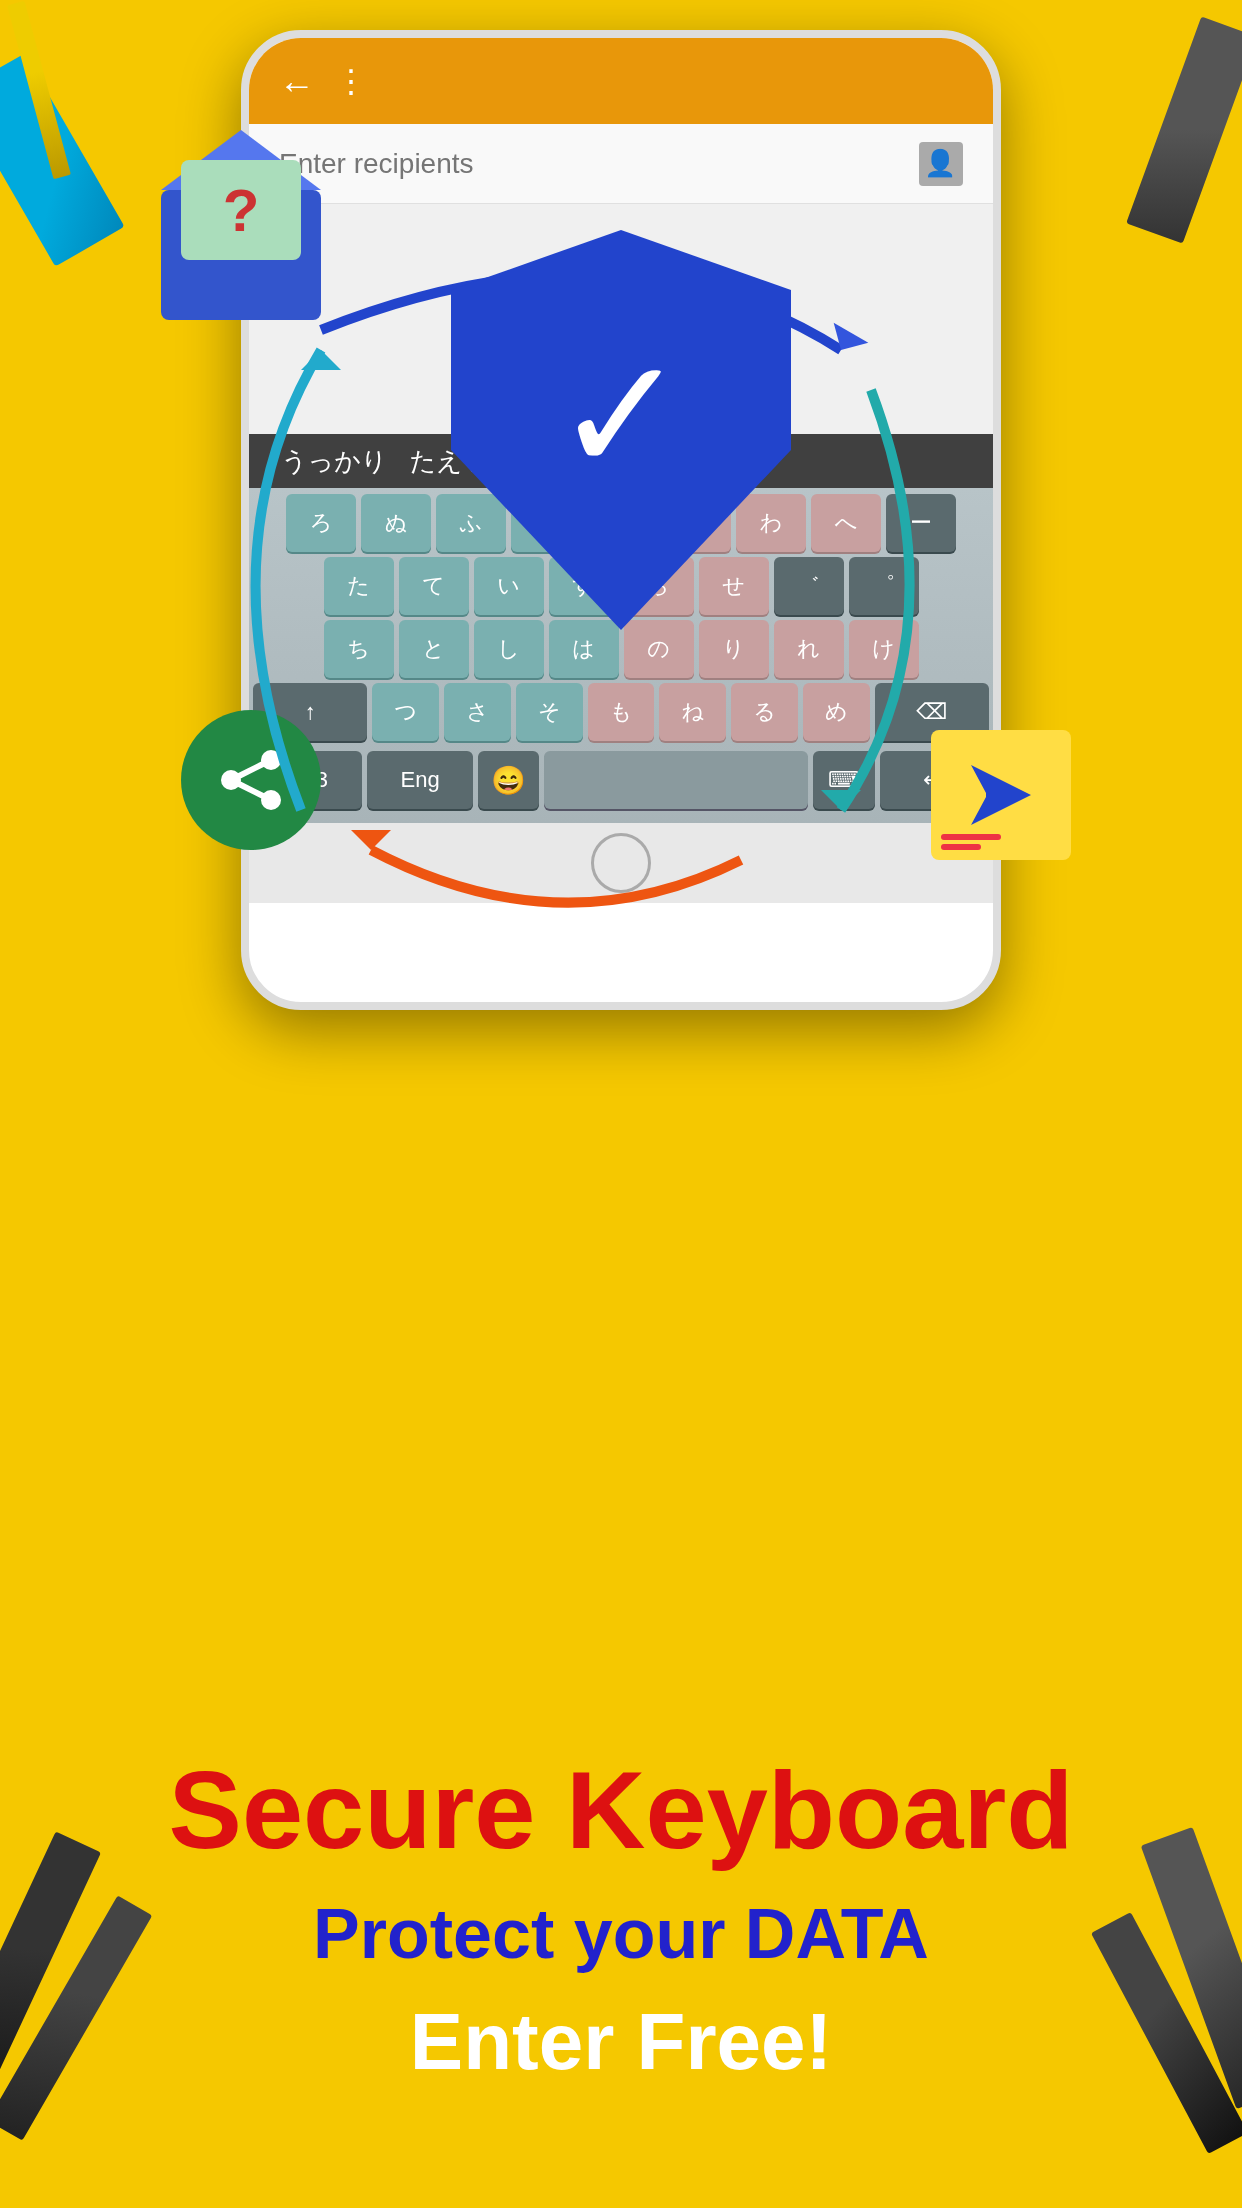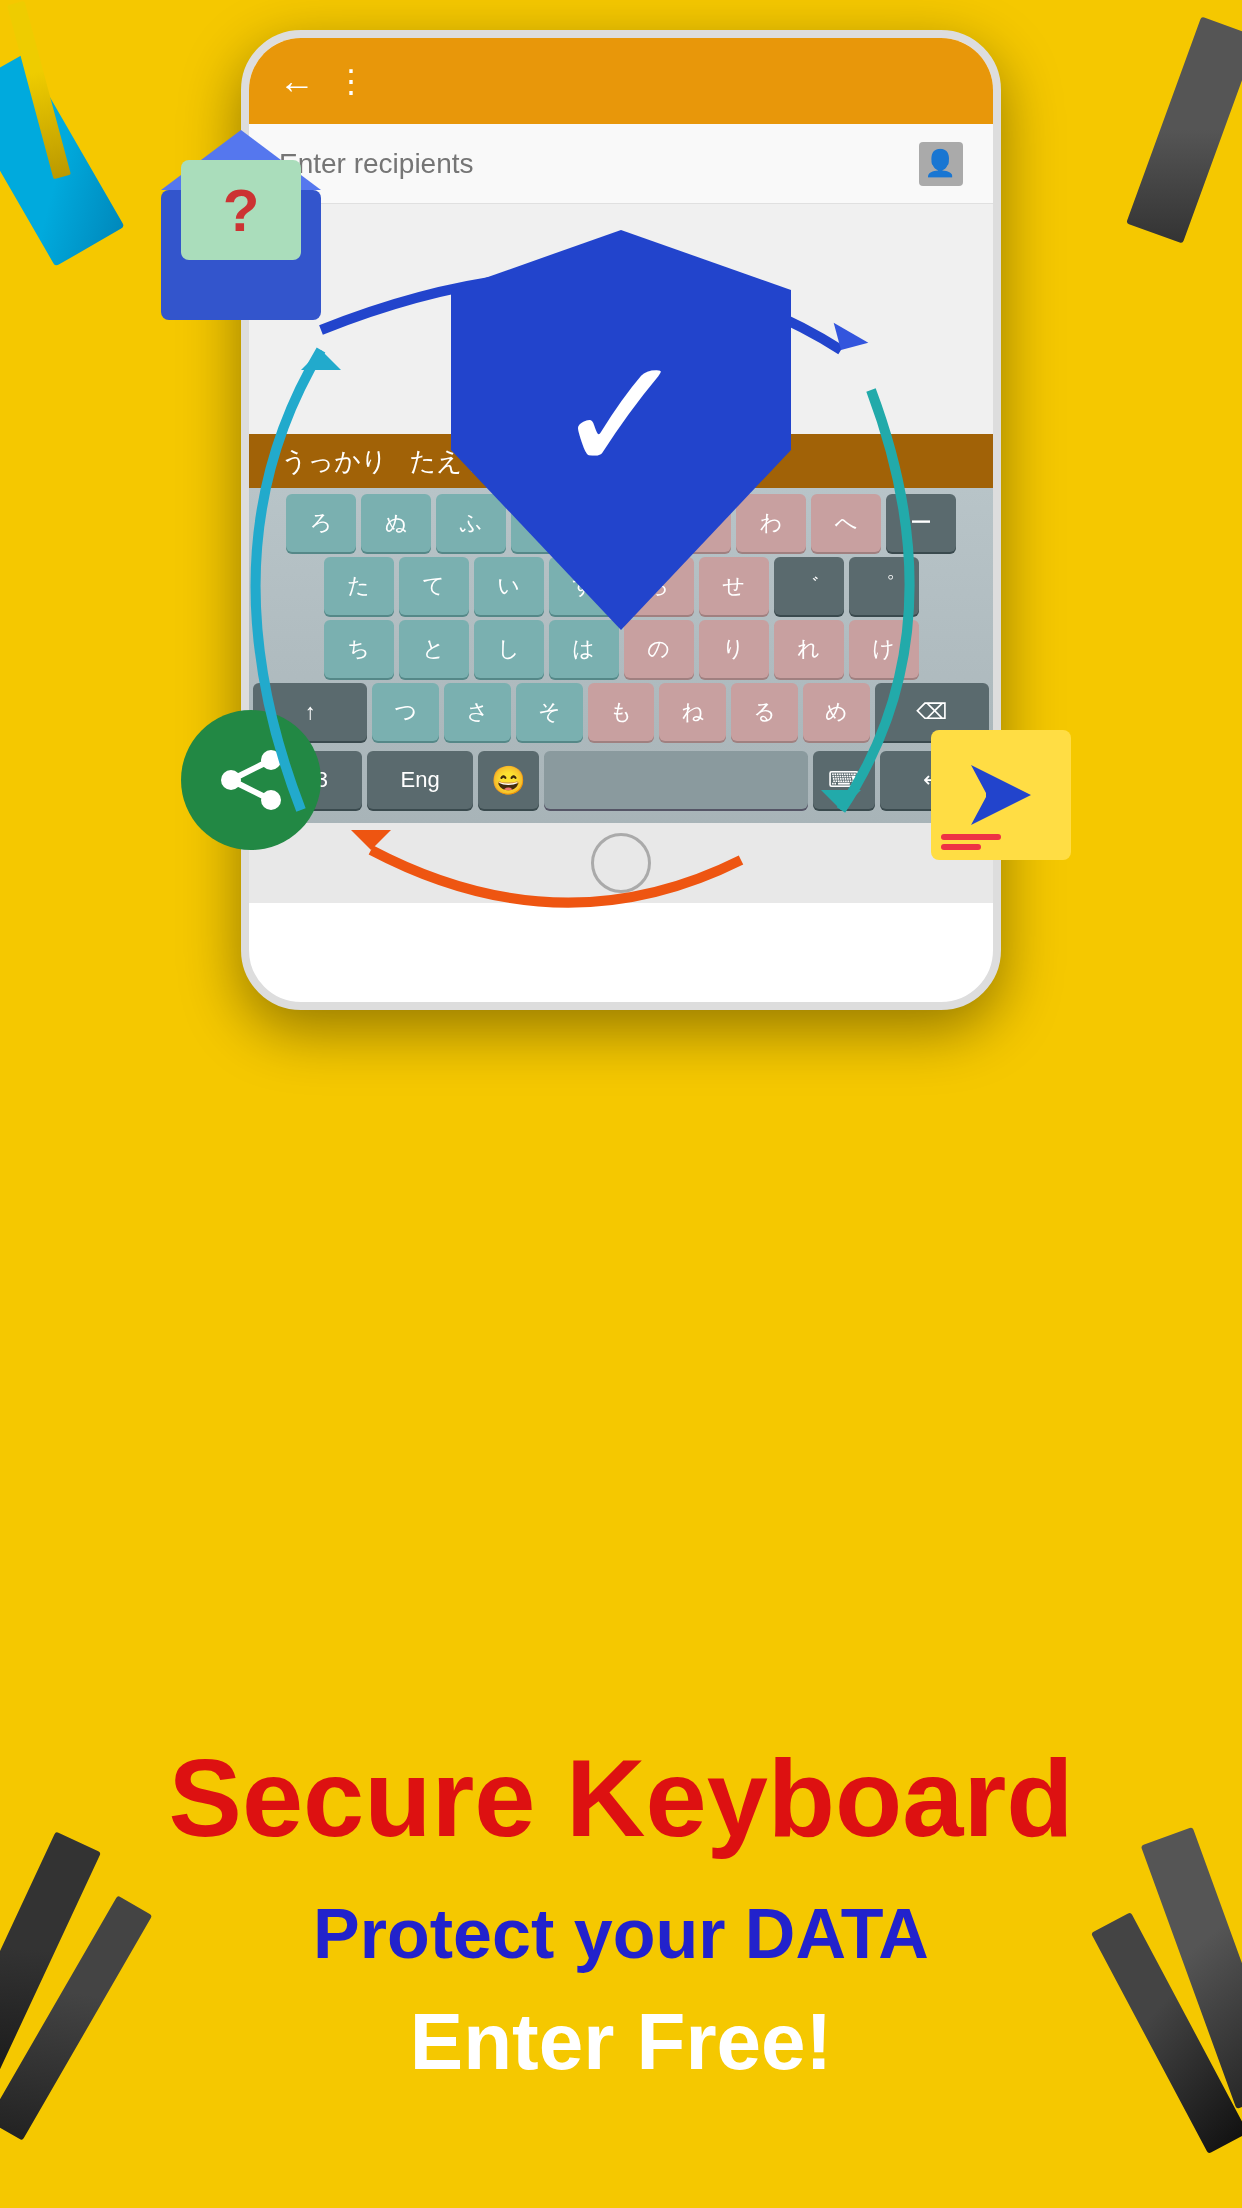--- a/index.html
+++ b/index.html
@@ -170,21 +170,21 @@
       width: 100%;
       height: 230px;
       background: #f0f0f0;
       position: relative;
     }
 
     
     .keyboard-suggest {
       width: 100%;
       height: 54px;
-      background: #a16207;
+      background: #404040;
       display: flex;
       align-items: center;
       padding: 0 32px;
       gap: 22px;
     }
     .suggest-item {
       color: #fff;
       font-size: 26px;
       font-family: 'Arial', sans-serif;
     }
@@ -454,21 +454,21 @@
       width: 100%;
       text-align: center;
       z-index: 10;
       padding: 0 60px;
     }
     .headline {
       font-size: 110px;
       font-weight: 900;
       color: #dd1111;
       line-height: 1.1;
-      margin-bottom: 36px;
+      margin-bottom: 24px;
     }
     .subline1 {
       font-size: 70px;
       font-weight: 800;
       color: #2222cc;
       margin-bottom: 22px;
     }
     .subline2 {
       font-size: 80px;
       font-weight: 800;

